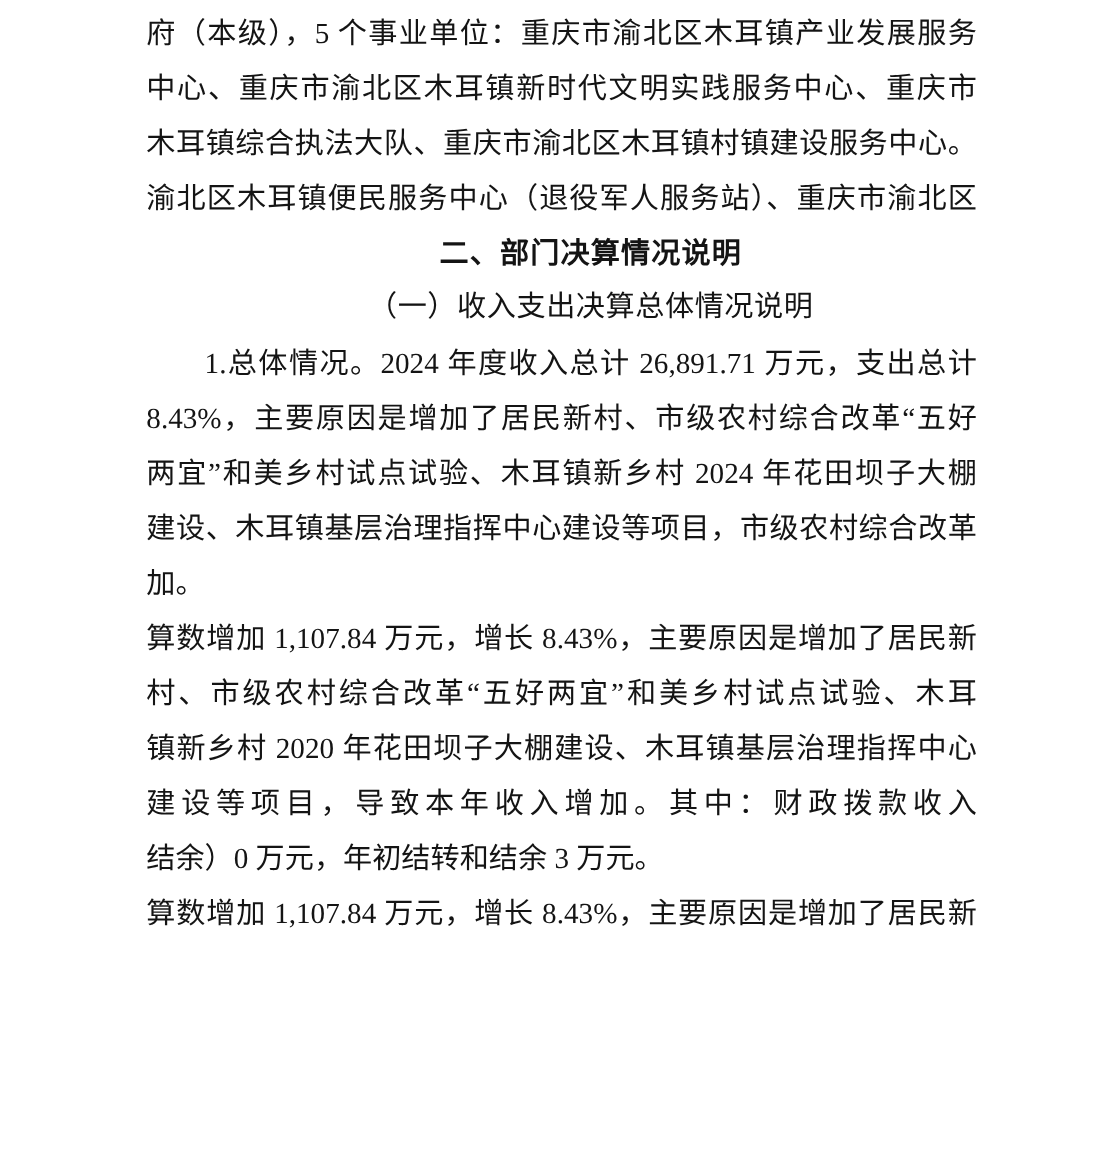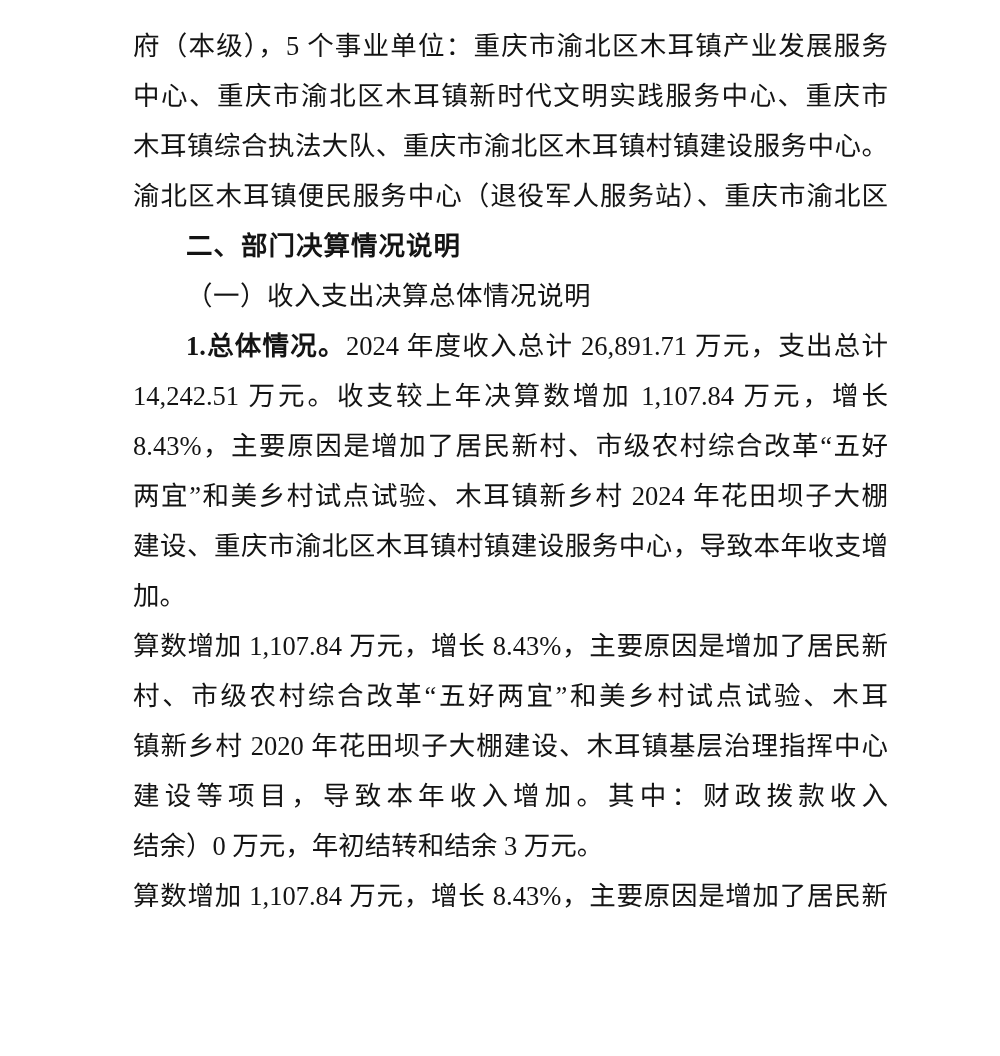--- a/index.html
+++ b/index.html
@@ -9,77 +9,77 @@
   body {
     width: 1000px;
     height: 1056px;
     background: #ffffff;
     overflow: hidden;
   }
   .page {
     box-sizing: border-box;
     width: 1000px;
     height: 1056px;
-    padding: 21px 112px 0 133px;
+    padding: 5px 112px 0 133px;
     background: #ffffff;
     color: #141414;
     font-family: "Liberation Serif", serif;
   }
   .line {
     height: 50px;
     line-height: 50px;
     font-size: 26.5px;
     white-space: normal;
     overflow: visible;
   }
   
   .j {
     text-align: justify;
     text-align-last: justify;
   }
   
   .ind {
     text-indent: 53px;
+    text-align: center;
   }
   
   .hei {
     font-family: "Liberation Sans", sans-serif;
     font-weight: 700;
     letter-spacing: 1px;
   }
   
   .kai {
-    font-family: Liberation Sans, sans-serif;
+    font-family: Liberation Mono, monospace;
     letter-spacing: 0.5px;
   }
   
   .lead {
-    font-weight: 700;
+    font-weight: 400;
     margin-top: 12px;
   }
 </style>
 </head>
 <body>
 
 <div class="page">
 
   <div class="line j">府（本级），5 个事业单位：重庆市渝北区木耳镇产业发展服务</div>
   <div class="line j">中心、重庆市渝北区木耳镇新时代文明实践服务中心、重庆市</div>
   <div class="line j">木耳镇综合执法大队、重庆市渝北区木耳镇村镇建设服务中心。</div>
   <div class="line j">渝北区木耳镇便民服务中心（退役军人服务站）、重庆市渝北区</div>
 
   <div class="line hei ind">二、部门决算情况说明</div>
 
   <div class="line kai ind">（一）收入支出决算总体情况说明</div>
 
   <div class="line j ind"><span class="lead">1.总体情况。</span><span>2024 年度收入总计 26,891.71 万元，支出总计</span></div>
-  <div class="line j">14,242.51 万元。收支较上年决算数增加 1,107.84 万元，增长</div>
   <div class="line j">8.43%，主要原因是增加了居民新村、市级农村综合改革“五好</div>
   <div class="line j">两宜”和美乡村试点试验、木耳镇新乡村 2024 年花田坝子大棚</div>
-  <div class="line j">建设、重庆市渝北区木耳镇村镇建设服务中心，导致本年收支增</div>
+  <div class="line j">建设、木耳镇基层治理指挥中心建设等项目，市级农村综合改革</div>
   <div class="line">加。</div>
 
   <div class="line j">算数增加 1,107.84 万元，增长 8.43%，主要原因是增加了居民新</div>
   <div class="line j">村、市级农村综合改革“五好两宜”和美乡村试点试验、木耳</div>
   <div class="line j">镇新乡村 2020 年花田坝子大棚建设、木耳镇基层治理指挥中心</div>
   <div class="line j">建设等项目，导致本年收入增加。其中：财政拨款收入</div>
   <div class="line">结余）0 万元，年初结转和结余 3 万元。</div>
 
   <div class="line j">算数增加 1,107.84 万元，增长 8.43%，主要原因是增加了居民新</div>
 

